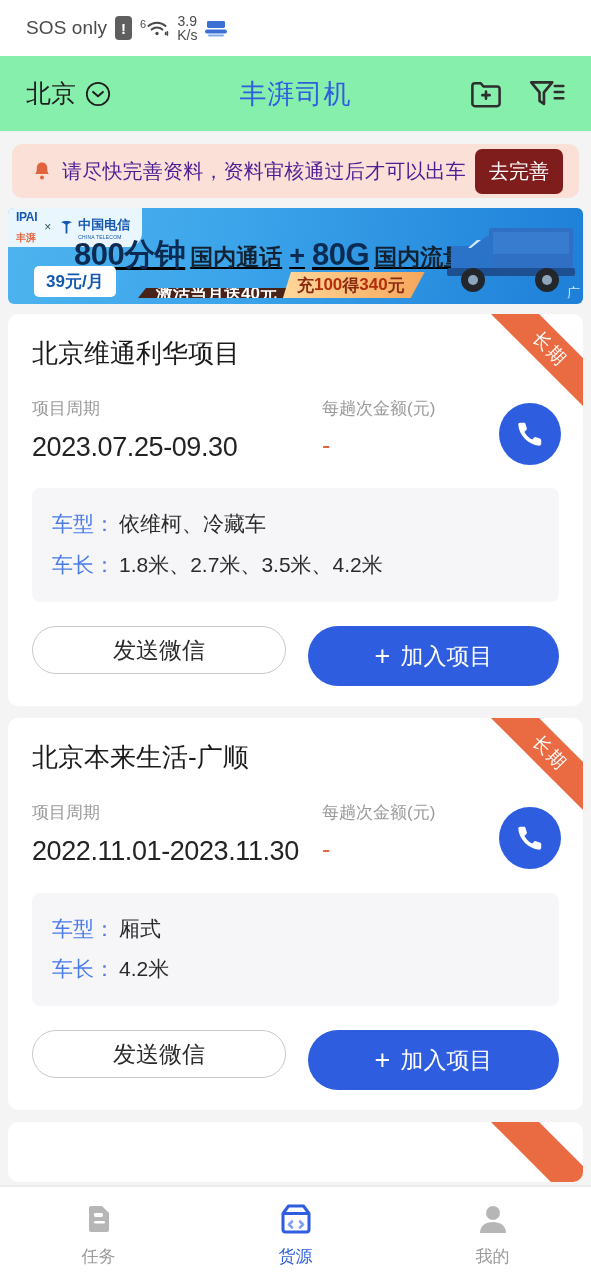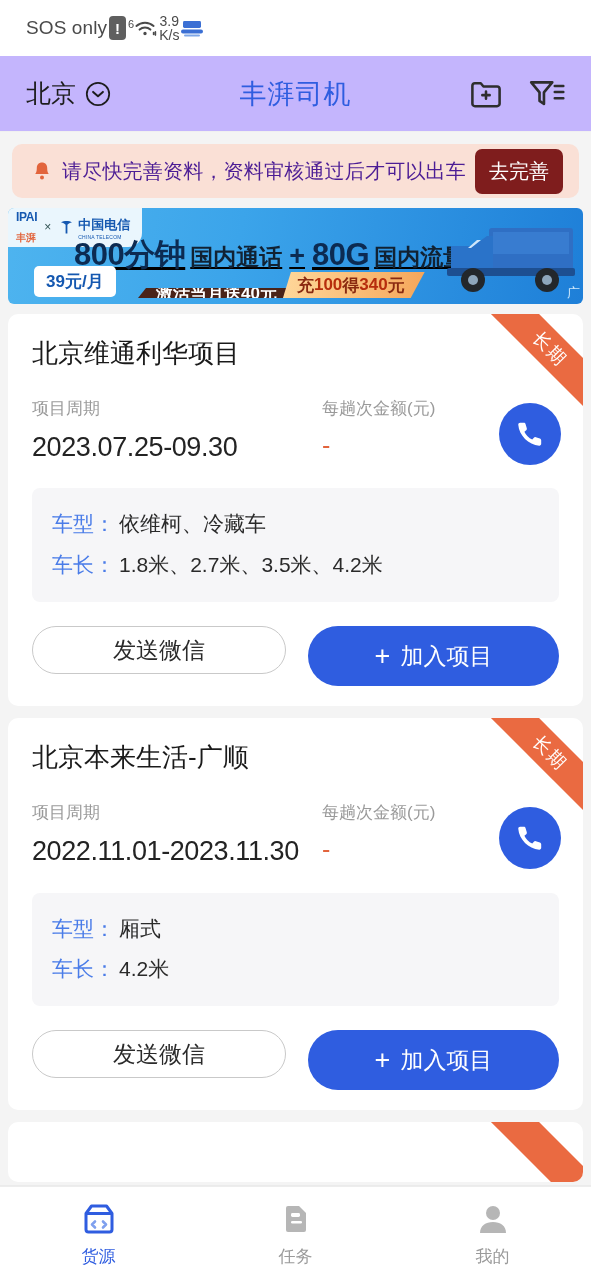--- a/index.html
+++ b/index.html
@@ -8,21 +8,21 @@
     font-family:"Liberation Sans","DejaVu Sans",sans-serif;
     background:#f4f4f4; overflow:hidden;
   }
   .phone { position:relative; width:591px; height:1280px; background:#f4f4f4; }
 
   
   .statusbar{
     height:56px; background:#ffffff; display:flex; align-items:center;
     justify-content:space-between; padding:0 26px;
   }
-  .sb-left,.sb-right{ display:flex; align-items:center; gap:2px; }
+  .sb-left,.sb-right{ display:flex; align-items:center; gap:8px; }
   .sb-text{ font-size:19px; color:#4a4a4a; letter-spacing:.1px; }
   .sb-time{ font-size:21px; color:#3c3c3c; margin-left:3px; }
   .sb-pct{ font-size:20px; color:#4a4a4a; }
   .badge-excl{
     width:17px;height:24px;background:#5f5f5f;border-radius:4px;color:#fff;
     font-size:15px;display:flex;align-items:center;justify-content:center;font-weight:700;
   }
   .net-speed{ display:flex;flex-direction:column;align-items:center;line-height:1.02;
     font-size:14px;color:#4a4a4a; }
   .sup6{ font-size:11px;color:#4a4a4a;align-self:flex-start;margin-right:-2px; }
@@ -31,21 +31,21 @@
   .battery{
     width:34px;height:18px;border:2px solid #6a6a6a;border-radius:4px;position:relative;
     display:flex;align-items:center;padding:2px;
   }
   .battery::after{content:"";position:absolute;right:-5px;top:5px;width:3px;height:7px;
     background:#6a6a6a;border-radius:0 2px 2px 0;}
   .battery i{ display:block;height:100%;width:47%;background:#6a6a6a;border-radius:1px; }
 
   
   .header{
-    height:76px;background:#c4b5fd;display:flex;align-items:center;padding:0 26px;
+    height:76px;background:#86efac;display:flex;align-items:center;padding:0 26px;
     position:relative; border-bottom:1px solid #f0f0f0;
   }
   .city{ display:flex;align-items:center;gap:8px;z-index:2; }
   .city-name{ font-size:25px;color:#1d1d1d; }
   .app-title{
     position:absolute;left:0;right:0;text-align:center;font-size:27px;
     color:#2f5de0;font-weight:500;letter-spacing:1px;
   }
   .head-actions{ margin-left:auto;display:flex;align-items:center;gap:26px;z-index:2; }
 
@@ -359,37 +359,37 @@
     </div>
 
     <div class="card-peek">
       <div class="ribbon"></div>
     </div>
   </div>
 
   <div class="scrollfade"></div>
 
   <div class="tabbar">
+    <div class="tab">
+      <svg width="40" height="40" viewBox="0 0 40 40">
+        <path d="M10 9a2 2 0 0 1 2-2h11l7 7v17a2 2 0 0 1-2 2H12a2 2 0 0 1-2-2V9z" fill="#b6b6b6"></path>
+        <rect x="15" y="14" width="9" height="4" rx="1.4" fill="#fff"></rect>
+        <rect x="15" y="22" width="11" height="2.6" rx="1.3" fill="#fff"></rect>
+      </svg>
+      <span class="tab-label">任务</span>
+    </div>
     <div class="tab active">
       <svg width="40" height="40" viewBox="0 0 40 40">
         <path d="M7 14.5 12.5 7h15L33 14.5v16a2.5 2.5 0 0 1-2.5 2.5h-21A2.5 2.5 0 0 1 7 30.5v-16z" stroke="#2f5de0" stroke-width="3" fill="none" stroke-linejoin="round"></path>
         <path d="M7 14.5h26" stroke="#2f5de0" stroke-width="3"></path>
         <path d="M16 22.5l-3 3 3 3M24 22.5l3 3-3 3" stroke="#7fa0ee" stroke-width="2.6" fill="none" stroke-linecap="round" stroke-linejoin="round"></path>
       </svg>
       <span class="tab-label">货源</span>
     </div>
     <div class="tab">
       <svg width="40" height="40" viewBox="0 0 40 40">
-        <path d="M10 9a2 2 0 0 1 2-2h11l7 7v17a2 2 0 0 1-2 2H12a2 2 0 0 1-2-2V9z" fill="#b6b6b6"></path>
-        <rect x="15" y="14" width="9" height="4" rx="1.4" fill="#fff"></rect>
-        <rect x="15" y="22" width="11" height="2.6" rx="1.3" fill="#fff"></rect>
-      </svg>
-      <span class="tab-label">任务</span>
-    </div>
-    <div class="tab">
-      <svg width="40" height="40" viewBox="0 0 40 40">
         <circle cx="20" cy="14" r="7" fill="#b6b6b6"></circle>
         <path d="M7 34c0-7.2 5.8-11 13-11s13 3.8 13 11z" fill="#b6b6b6"></path>
       </svg>
       <span class="tab-label">我的</span>
     </div>
   </div>
 </div>
 
 </body></html>

